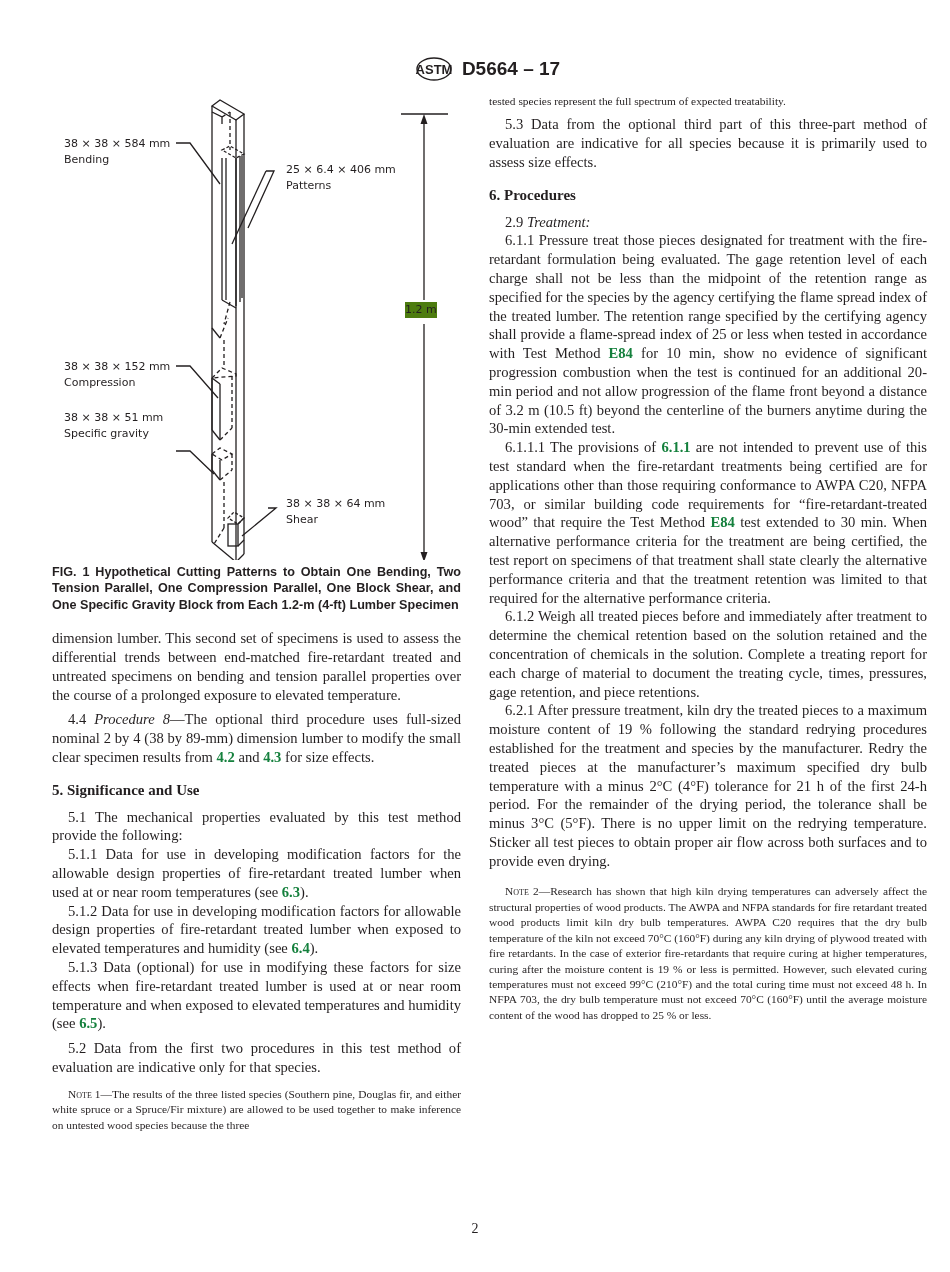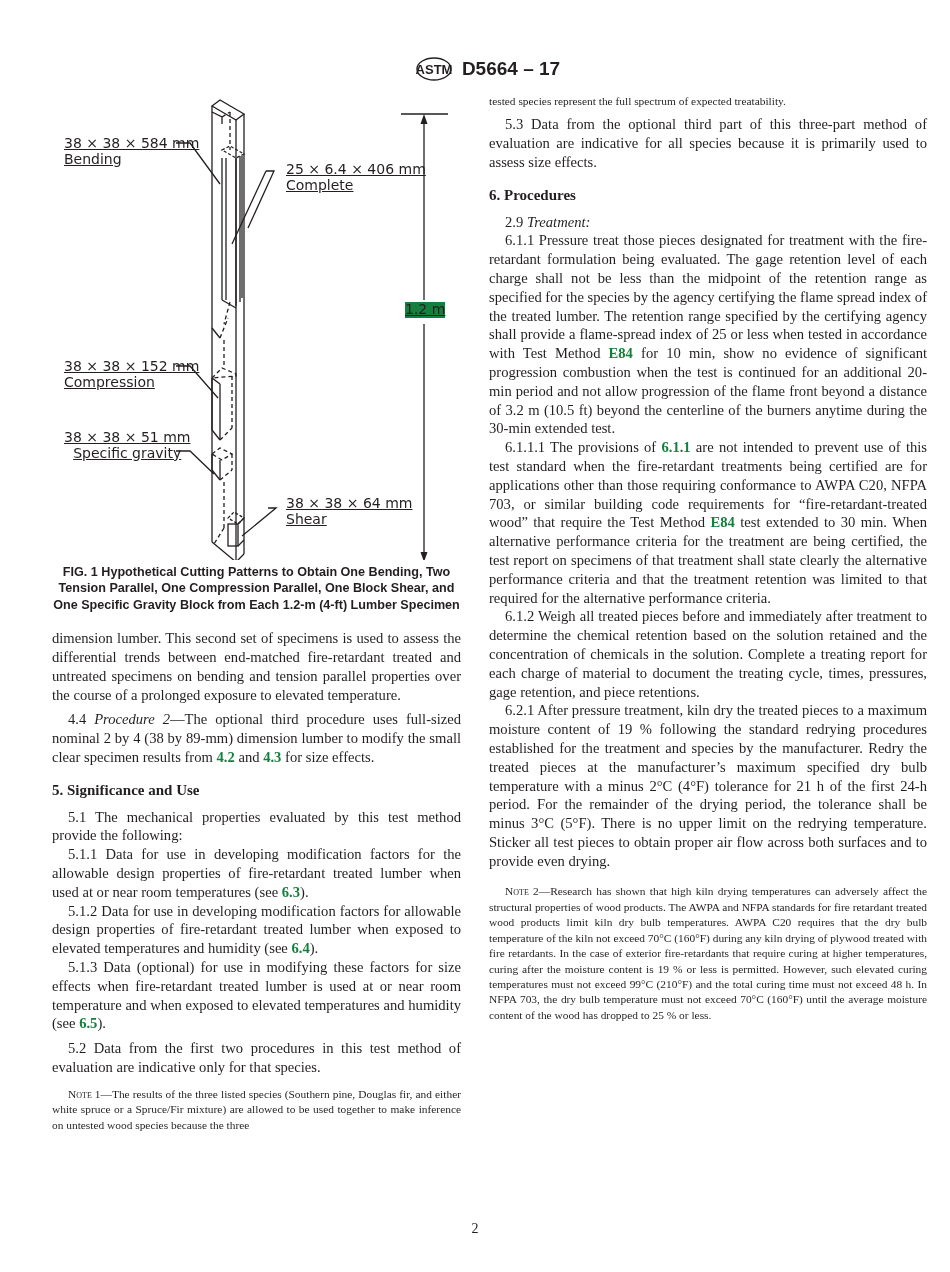--- a/index.html
+++ b/index.html
@@ -15,24 +15,24 @@
   .col p { margin: 0; text-indent: 16px; }
   .col p.noind { text-indent: 0; margin-top: 16px; }
   .col p.gap { margin-top: 6px; }
   .col h2 { font-size: 15px; font-weight: bold; margin: 14px 0 8px 0; text-indent: 0; }
   .col .note { font-size: 11.4px; line-height: 15.4px; text-indent: 16px; margin-top: 10px; }
   .sc { font-variant: small-caps; }
   .link { color: #15803d; font-weight: bold; }
   i { font-style: italic; }
   .figure { position: relative; width: 409px; height: 468px; }
   .figure svg { position: absolute; left: 0; top: 0; }
-  .flabel { position: absolute; font-family: "DejaVu Sans", sans-serif; font-size: 14px; line-height: 15.5px;
-            color: #231f20; text-align: left; text-decoration: underline; }
+  .flabel { position: absolute; font-family: "DejaVu Sans", sans-serif; font-size: 11px; line-height: 15.5px;
+            color: #231f20; text-align: left; }
   .caption { font-family: "Liberation Sans", sans-serif; font-weight: bold; font-size: 12.6px; line-height: 16.4px;
-             text-align: center; margin: 4px 0 10px 0; text-indent: 0; }
+             margin: 4px 0 10px 0; text-indent: 0; }
   .pagenum { position: absolute; top: 1221px; left: 0; width: 950px; text-align: center; font-size: 14px; }
 </style>
 </head>
 <body>
 
 <div class="header">
   <span class="logo">
     <svg width="40" height="26" viewBox="0 0 40 26">
       <ellipse cx="20" cy="13" rx="17" ry="11" fill="none" stroke="#231f20" stroke-width="1.4"></ellipse>
       <text x="20" y="18" text-anchor="middle" font-family="Liberation Sans, sans-serif" font-weight="bold" font-size="13" fill="#231f20">ASTM</text>
@@ -106,40 +106,40 @@
       </g>
       <polygon points="372,22 368.5,32 375.5,32" fill="#231f20"></polygon>
       <polygon points="372,470 368.5,460 375.5,460" fill="#231f20"></polygon>
     </svg>
     <div class="flabel" style="left:12px; top:44px;">
       <div>38 × 38 × 584 mm</div>
       <div>Bending</div>
     </div>
     <div class="flabel" style="left:234px; top:70px;">
       <div>25 × 6.4 × 406 mm</div>
-      <div>Complete</div>
+      <div>Patterns</div>
     </div>
-    <div class="flabel" style="left:353px; top:210px; background:#15803d;">1.2 m</div>
+    <div class="flabel" style="left:353px; top:210px; background:#4d7c0f;">1.2 m</div>
     <div class="flabel" style="left:12px; top:267px;">
       <div>38 × 38 × 152 mm</div>
       <div>Compression</div>
     </div>
-    <div class="flabel" style="left:12px; top:338px;text-align:center;">
+    <div class="flabel" style="left:12px; top:318px;">
       <div>38 × 38 × 51 mm</div>
       <div>Specific gravity</div>
     </div>
     <div class="flabel" style="left:234px; top:404px;">
       <div>38 × 38 × 64 mm</div>
       <div>Shear</div>
     </div>
   </div>
   <div class="caption">FIG. 1 Hypothetical Cutting Patterns to Obtain One Bending, Two Tension Parallel, One Compression Parallel, One Block Shear, and One Specific Gravity Block from Each 1.2-m (4-ft) Lumber Specimen</div>
 
   <p class="noind">dimension lumber. This second set of specimens is used to assess the differential trends between end-matched fire-retardant treated and untreated specimens on bending and tension parallel properties over the course of a prolonged exposure to elevated temperature.</p>
-  <p class="gap"><span>4.4 </span><i>Procedure 2</i><span>—The optional third procedure uses full-sized nominal 2 by 4 (38 by 89-mm) dimension lumber to modify the small clear specimen results from </span><span class="link">4.2</span><span> and </span><span class="link">4.3</span><span> for size effects.</span></p>
+  <p class="gap"><span>4.4 </span><i>Procedure 8</i><span>—The optional third procedure uses full-sized nominal 2 by 4 (38 by 89-mm) dimension lumber to modify the small clear specimen results from </span><span class="link">4.2</span><span> and </span><span class="link">4.3</span><span> for size effects.</span></p>
 
   <h2>5. Significance and Use</h2>
   <p>5.1 The mechanical properties evaluated by this test method provide the following:</p>
   <p><span>5.1.1 Data for use in developing modification factors for the allowable design properties of fire-retardant treated lumber when used at or near room temperatures (see </span><span class="link">6.3</span><span>).</span></p>
   <p><span>5.1.2 Data for use in developing modification factors for allowable design properties of fire-retardant treated lumber when exposed to elevated temperatures and humidity (see </span><span class="link">6.4</span><span>).</span></p>
   <p><span>5.1.3 Data (optional) for use in modifying these factors for size effects when fire-retardant treated lumber is used at or near room temperature and when exposed to elevated temperatures and humidity (see </span><span class="link">6.5</span><span>).</span></p>
   <p class="gap">5.2 Data from the first two procedures in this test method of evaluation are indicative only for that species.</p>
   <p class="note"><span class="sc">Note</span><span> 1—The results of the three listed species (Southern pine, Douglas fir, and either white spruce or a Spruce/Fir mixture) are allowed to be used together to make inference on untested wood species because the three</span></p>
 </div>
 

